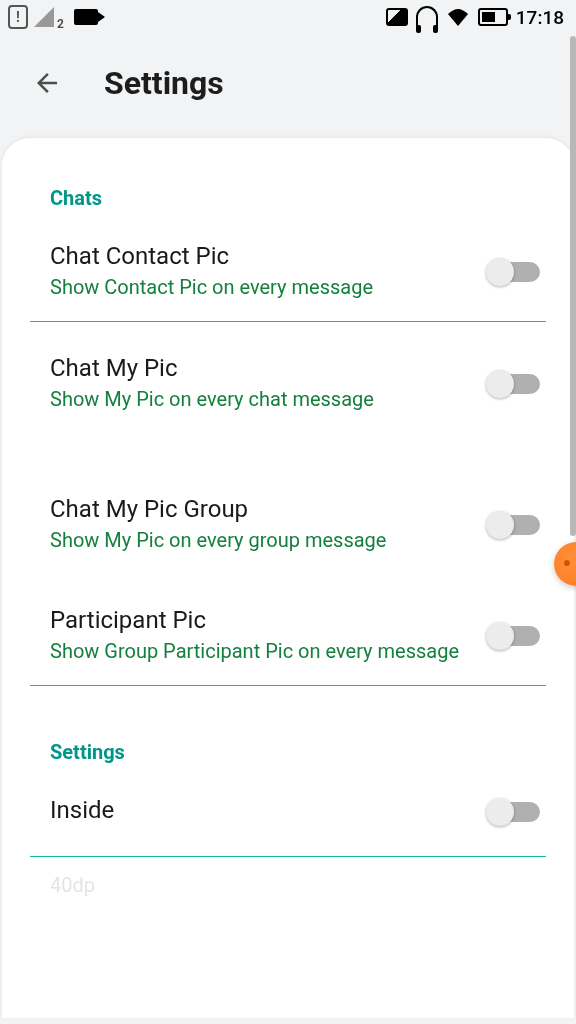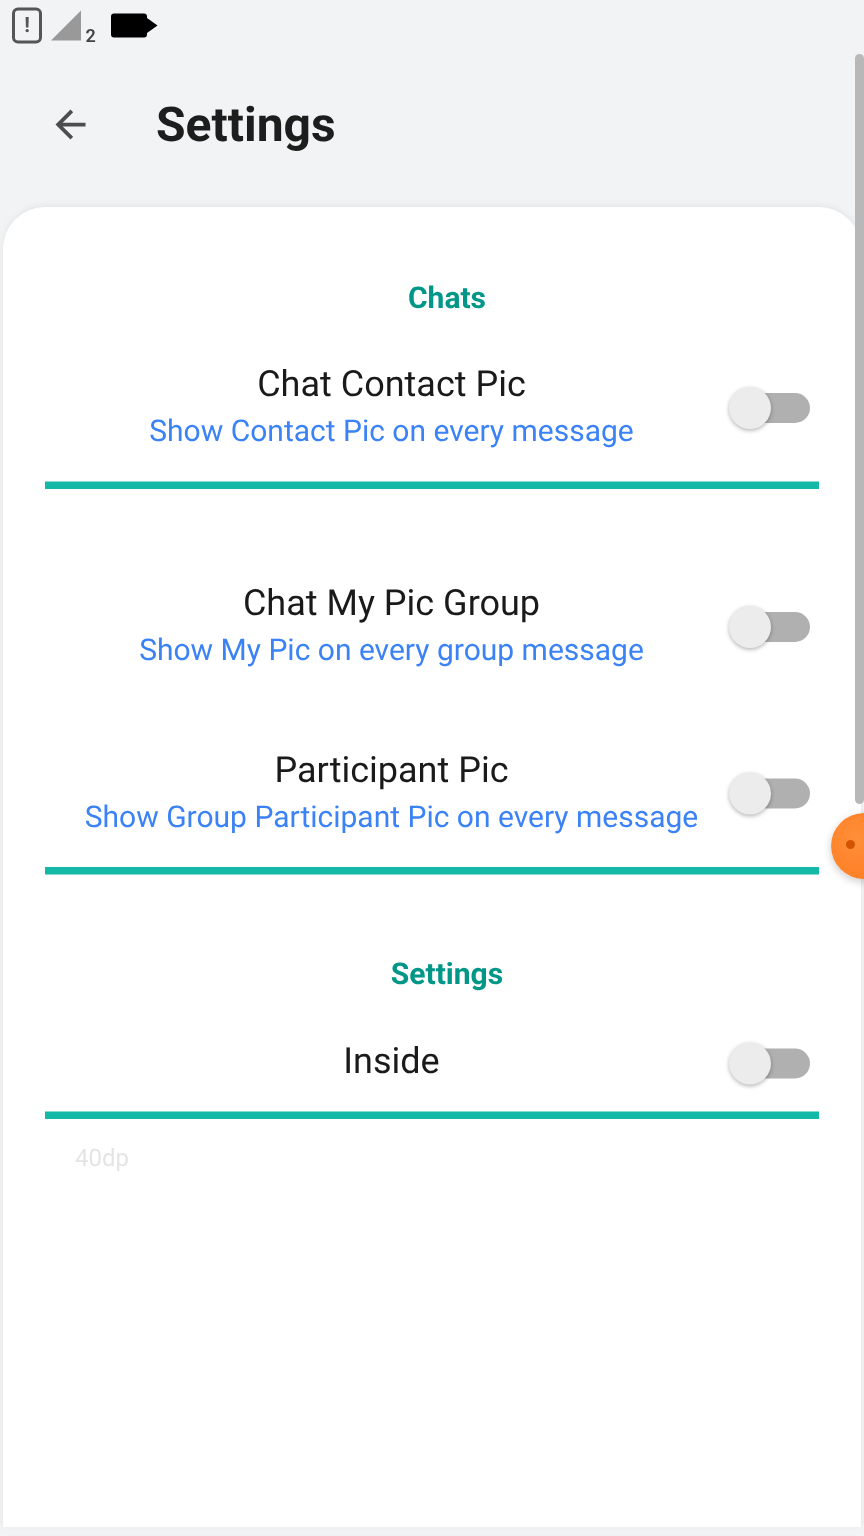--- a/index.html
+++ b/index.html
@@ -164,61 +164,60 @@
       font-weight: 700;
       color: #1d1d1d;
     }
     .content-card {
       background: #fff;
       border-radius: 28px 28px 0 0;
       margin: 0 2px;
       padding: 48px 28px 0 28px;
       min-height: 880px;
       box-shadow: 0 -1px 4px rgba(0,0,0,0.06);
-      text-align: center;
     }
     .section-header {
       font-size: 20px;
       font-weight: 700;
       color: #009688;
       margin-bottom: 24px;
       padding-left: 20px;
     }
     .setting-row {
       display: flex;
       align-items: center;
       justify-content: space-between;
       padding: 8px 6px 20px 20px;
-      border-bottom: 5px solid #14b8a6;
+      border-bottom: 1px solid #14b8a6;
       margin-bottom: 24px;
       gap: 16px;
     }
     .setting-row.no-border {
       border-bottom: none;
     }
     .setting-row.tight {
       margin-bottom: 8px;
-      padding-bottom: 16px;
+      padding-bottom: 28px;
     }
     .setting-text {
       flex: 1;
     }
     .setting-title {
       font-size: 24px;
       font-weight: 400;
       color: #1a1a1a;
       margin-bottom: 4px;
     }
     .setting-subtitle {
       font-size: 20px;
-      color: #3b82f6;
+      color: #15803d;
       line-height: 1.35;
     }
     .setting-value {
-      font-size: 16px;
+      font-size: 20px;
       color: #cfcfcf;
       margin-right: 22px;
     }
     .toggle {
       width: 52px;
       height: 20px;
       background: #b0b0b0;
       border-radius: 12px;
       position: relative;
       flex-shrink: 0;
@@ -272,20 +271,33 @@
 </head>
 <body>
 
 <div class="status-bar">
   <div class="status-left">
     <div class="sim-icon"></div>
     <div class="signal-triangle"></div>
     <div class="signal-sub">2</div>
     <div class="cam-icon"></div>
   </div>
+  <div class="status-right">
+    <div class="cast-icon"></div>
+    <div class="headphone-icon"></div>
+    <div class="wifi-icon">
+      <svg viewBox="0 0 24 18" width="24" height="18">
+          <path d="M12 18 L2 6 C5 3 9 1 12 1 C15 1 19 3 22 6 Z" fill="#000"></path>
+        </svg>
+    </div>
+    <div class="battery-icon">
+      <div class="battery-fill"></div>
+    </div>
+    <div class="status-time">17:18</div>
+  </div>
 </div>
 
 <div class="header">
   <div class="back-arrow">
     <svg width="30" height="30" viewBox="0 0 24 24">
       <path d="M20 11H7.83l5.59-5.59L12 4l-8 8 8 8 1.41-1.41L7.83 13H20z" fill="#4d4d4d"></path>
     </svg>
   </div>
   <div class="header-title">Settings</div>
 </div>
@@ -299,20 +311,29 @@
   <div class="setting-row">
     <div class="setting-text">
       <div class="setting-title">Chat Contact Pic</div>
       <div class="setting-subtitle">Show Contact Pic on every message</div>
     </div>
     <div class="toggle">
         <div class="toggle-knob"></div>
       </div>
   </div>
 
+  <div class="setting-row no-border">
+    <div class="setting-text">
+      <div class="setting-title">Chat My Pic</div>
+      <div class="setting-subtitle">Show My Pic on every chat message</div>
+    </div>
+    <div class="toggle">
+        <div class="toggle-knob"></div>
+      </div>
+  </div>
 
   <div class="group-spacer"></div>
 
 
   <div class="setting-row no-border">
     <div class="setting-text">
       <div class="setting-title">Chat My Pic Group</div>
       <div class="setting-subtitle">Show My Pic on every group message</div>
     </div>
     <div class="toggle">

